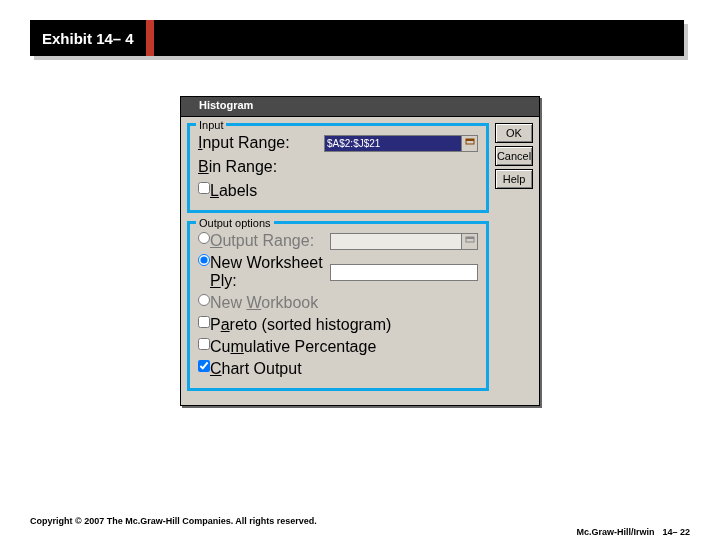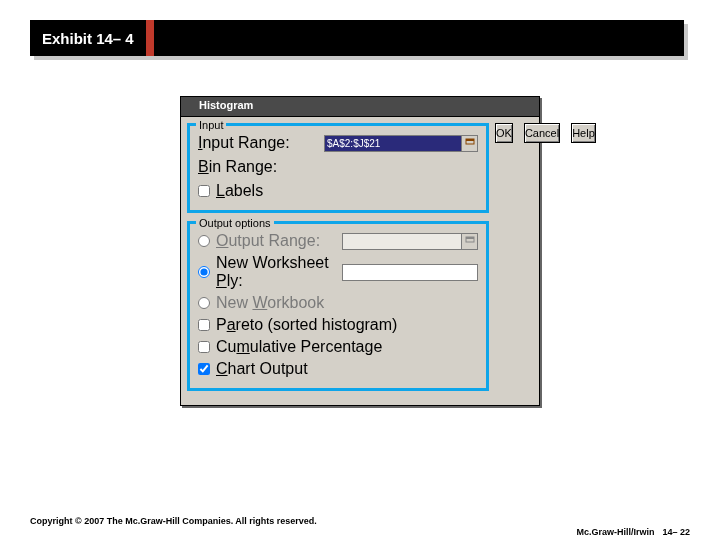--- a/index.html
+++ b/index.html
@@ -68,21 +68,21 @@
     font-weight: bold;
     font-size: 11px;
     border-bottom: 1px solid #000;
   }
   .dlg-body {
     display: flex;
     padding: 6px;
     gap: 6px;
   }
   .dlg-left { flex: 1; }
-  .dlg-right { width: 70px; display: flex; flex-direction: row; gap: 11px; }
+  .dlg-right { width: 70px; display: flex; flex-direction: column; gap: 3px; }
 
   .groupbox {
     border: 3px solid #0ea5e9;
     margin-bottom: 8px;
     padding: 8px 8px 6px 8px;
     position: relative;
   }
   .groupbox-title {
     position: absolute;
     top: -7px;
@@ -126,22 +126,21 @@
     display: flex;
     align-items: center;
     justify-content: center;
     cursor: pointer;
     margin-left: -1px;
   }
   .collapse-btn svg { width: 10px; height: 10px; }
 
   .radio-row, .check-row {
     display: flex;
-    align-items: center;
-    gap: 6px;
+    gap: 0;
     margin-bottom: 4px;
   }
   .radio-row input, .check-row input {
     width: 12px; height: 12px;
   }
   .check-solo { margin-top: 2px; }
 
   .win-btn {
     height: 20px;
     border: 1px solid #000;

